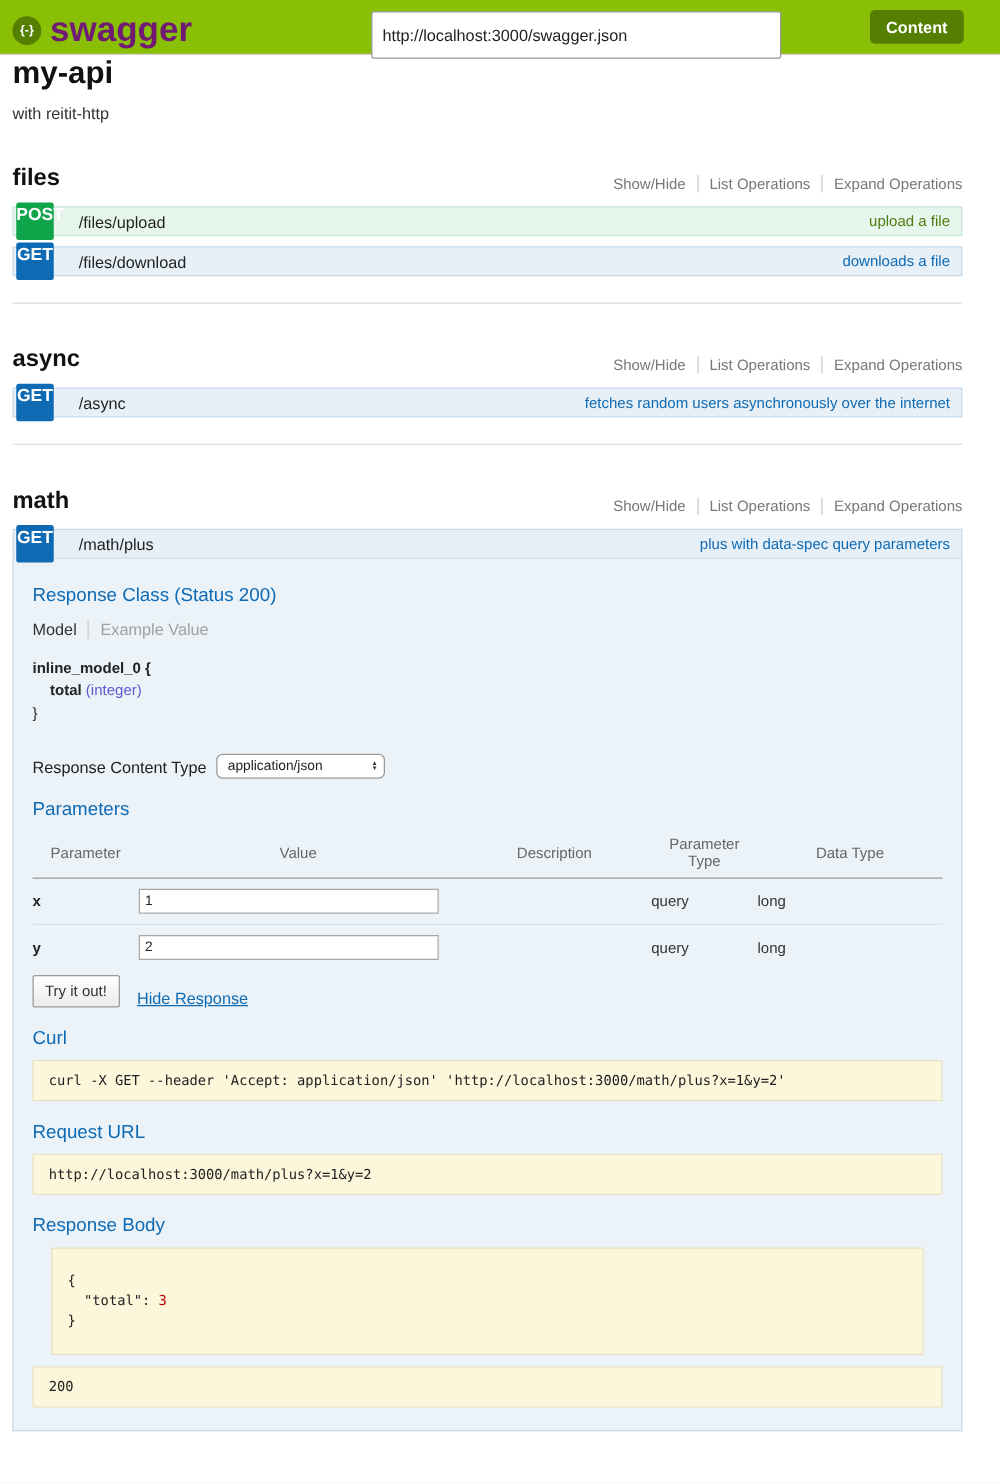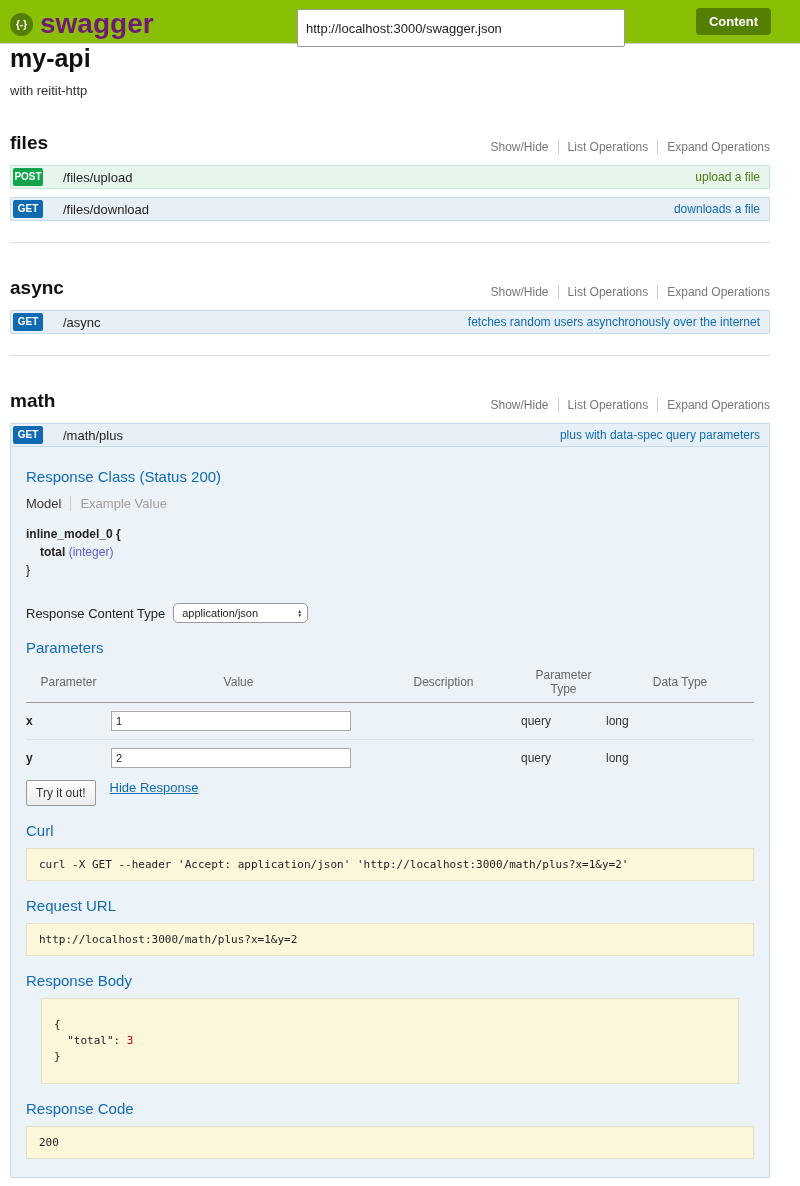--- a/index.html
+++ b/index.html
@@ -60,23 +60,23 @@
   .sec-links a:last-child { padding-right: 0; }
   
   .op {
     display: flex; align-items: center;
     height: 24px; margin-bottom: 8px;
     border-radius: 1px;
   }
   .op.get  { background: #e7f0f7; border: 1px solid #c3d9ec; }
   .op.post { background: #e7f6ec; border: 1px solid #c3e8d1; }
   .badge {
-    width: 30px; height: 18px; line-height: 18px;
+    width: 30px; height: 30px; line-height: 18px;
     margin-left: 2px; border-radius: 2px;
-    color: #fff; font-size: 10px; font-weight: bold;
+    color: #fff; font-size: 14px; font-weight: bold;
     text-align: center; flex: none; cursor: pointer;
   }
   .op.get  .badge { background: #0f6ab4; }
   .op.post .badge { background: #10a54a; }
   .path {
     margin-left: 20px; font-size: 13px; color: #222;
     text-decoration: none; cursor: pointer;
   }
   .summary { margin-left: auto; margin-right: 9px; font-size: 12px; cursor: pointer; text-decoration: none; }
   .op.get  .summary { color: #0f6ab4; }
@@ -113,21 +113,21 @@
   .param-table td { padding: 8px 0; border-bottom: 1px solid #d8e2ea; vertical-align: middle; }
   .param-table tr:last-child td { border-bottom: none; }
   .col-param { width: 85px; } .col-value { width: 255px; }
   .col-desc { width: 155px; } .col-ptype { width: 85px; }
   .pname { font-weight: bold; color: #222; }
   .pinput {
     width: 240px; height: 20px; border: 1px solid #a9a9a9;
     padding: 2px 4px; font-size: 11px; color: #222;
     font-family: "Liberation Sans", sans-serif;
   }
-  .try-row { display: flex; align-items: flex-start; gap: 14px; margin-top: 4px; }
+  .try-row { display: flex; align-items: flex-end; gap: 14px; margin-top: 4px; }
   .try-btn {
     background: linear-gradient(#ffffff, #ebebeb);
     border: 1px solid #9a9a9a; border-radius: 2px;
     font-size: 12px; color: #333; padding: 5px 9px; cursor: pointer;
     font-family: "Liberation Sans", sans-serif;
   }
   .hide-resp { font-size: 13px; color: #0f6ab4; text-decoration: underline; cursor: pointer; }
   
   .codeblock {
     background: #fcf6db; border: 1px solid #e5e0c6;
@@ -271,20 +271,19 @@
 
       <h4>Curl</h4>
       <div class="codeblock">curl -X GET --header 'Accept: application/json' 'http://localhost:3000/math/plus?x=1&amp;y=2'</div>
 
       <h4>Request URL</h4>
       <div class="codeblock">http://localhost:3000/math/plus?x=1&amp;y=2</div>
 
       <h4>Response Body</h4>
       <div class="codeblock body-block"><div><span>{</span></div><div><span>  "total": </span><span class="red">3</span></div><div><span>}</span></div></div>
 
-      <h4>Response Code</h4>
       <div class="codeblock">200</div>
 
     </div>
 
   </div>
 
 </div>
 
 </body></html>

